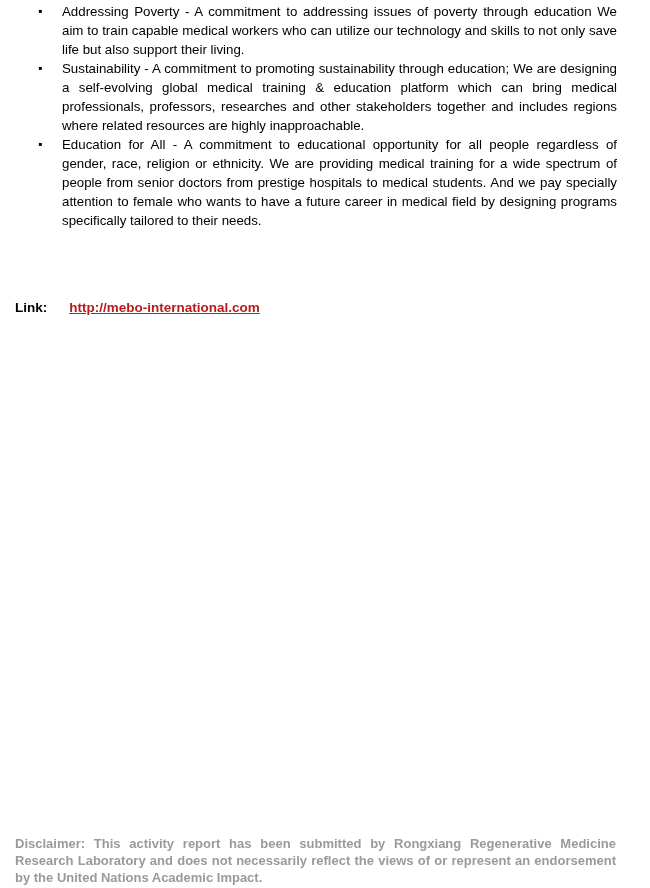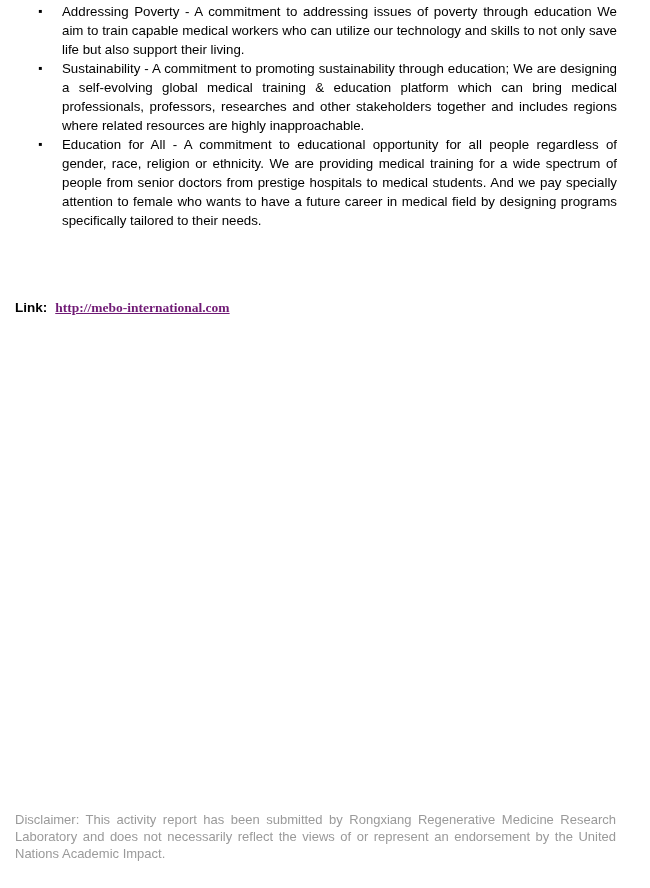--- a/index.html
+++ b/index.html
@@ -47,36 +47,36 @@
   .link-row {
     position: absolute;
     left: 15px;
     top: 298px;
     font-size: 13.5px;
     line-height: 19px;
     font-weight: bold;
     white-space: nowrap;
   }
   .link-url {
-    color: #701a75;
+    color: #b91c1c;
     text-decoration: underline;
-    margin-left: 8px;
+    margin-left: 22px;
     cursor: pointer;
-    font-family: Liberation Serif, serif;
   }
   .disclaimer {
     position: absolute;
     left: 15px;
-    top: 811px;
+    top: 835px;
     width: 601px;
     margin: 0;
     font-size: 13px;
     line-height: 17px;
     text-align: justify;
     color: #9a9a9a;
+    font-weight: bold;
   }
 </style>
 </head>
 <body>
 
 <div class="page">
 
   <ul class="bullets">
     <li class="bullet-item"><span class="marker">▪</span><span class="bi-title">Addressing Poverty</span><span> - </span><span>A commitment to addressing issues of poverty through education We aim to train capable medical workers who can utilize our technology and skills to not only save life but also support their living.</span></li>
     <li class="bullet-item"><span class="marker">▪</span><span class="bi-title">Sustainability</span><span> - </span><span>A commitment to promoting sustainability through education; We are designing a self-evolving global medical training &amp; education platform which can bring medical professionals, professors, researches and other stakeholders together and includes regions where related resources are highly inapproachable.</span></li>

